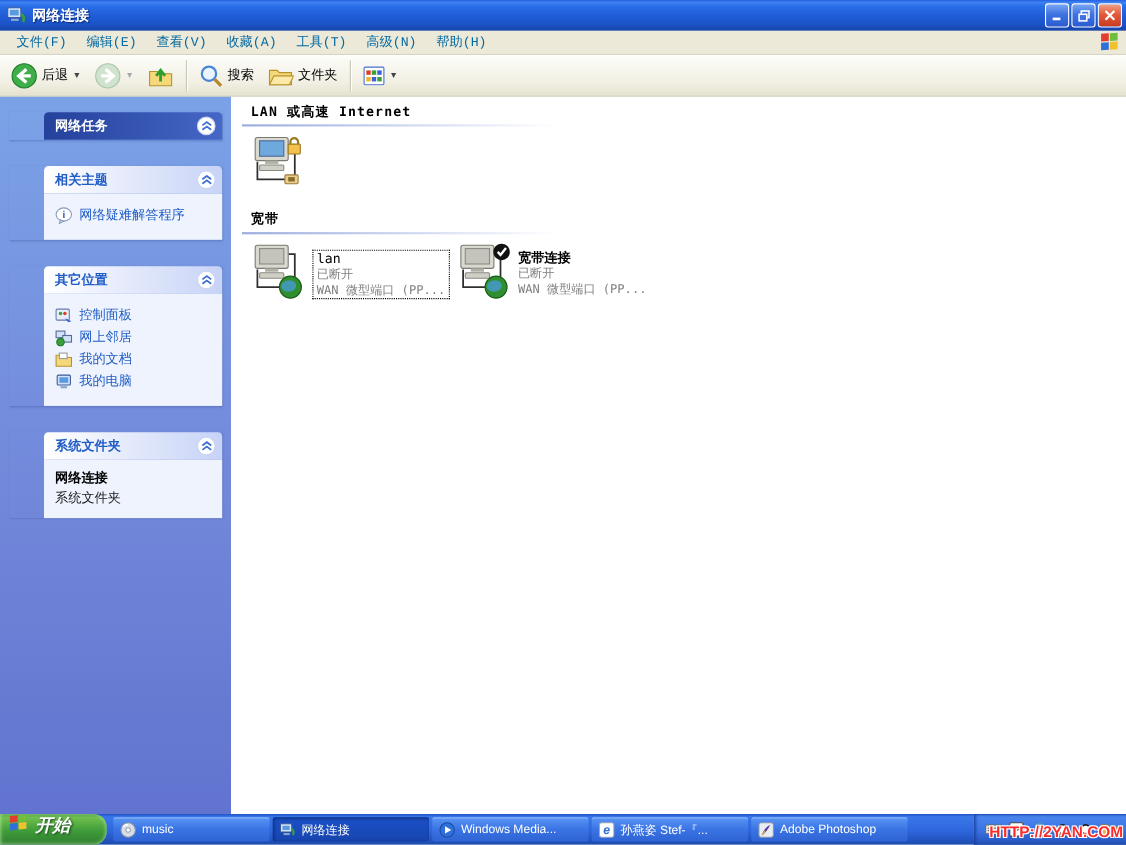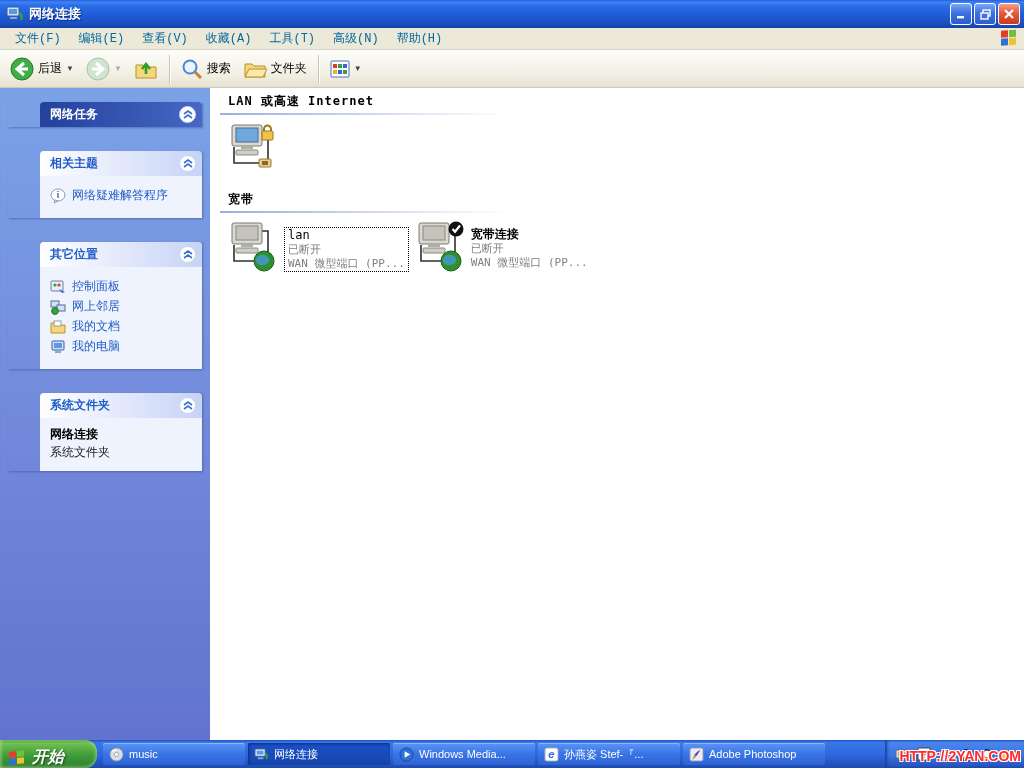--- a/index.html
+++ b/index.html
@@ -66,21 +66,21 @@
   .conn-text.boxed { border:1px dotted #000; padding:0 3px; }
   .conn-name { color:#000; font-size:12px; line-height:15px; }
   .conn-status, .conn-device { color:#7f7f7f; font-size:11px; line-height:14px; }
 
   
   .taskbar { position:absolute; left:0; bottom:0; width:1024px; height:28px;
     background:linear-gradient(180deg,#1e52c4 0%,#3a77e8 9%,#2e66dd 55%,#1c4ab0 100%);
     display:flex; align-items:center; }
   .start-btn { width:97px; height:28px; border-radius:0 12px 12px 0;
     background:linear-gradient(180deg,#378c37 0%,#6fbf4d 12%,#3f9c3a 55%,#2e7d2e 100%);
-    display:flex; align-items:flex-end; gap:6px; padding-left:8px; color:#fff; font-weight:bold;
+    display:flex; align-items:flex-start; gap:6px; padding-left:8px; color:#fff; font-weight:bold;
     font-style:italic; font-size:16px; text-shadow:1px 1px 2px #1c4a1c; box-shadow:inset 0 0 4px #b8e89a; }
   .tasks { display:flex; gap:3px; margin-left:6px; flex:1; }
   .task-btn { width:142px; height:22px; border-radius:2px; display:flex; align-items:center; gap:5px;
     padding:0 6px; color:#fff; font-size:11px; white-space:nowrap; overflow:hidden;
     background:linear-gradient(180deg,#5a95f5 0%,#3a74e4 50%,#2e63d4 100%);
     box-shadow:inset 0 1px 0 #8db6f8; }
   .task-btn.active { background:linear-gradient(180deg,#1b50c8 0%,#1745ad 100%);
     box-shadow:inset 1px 1px 3px #0c2d78; }
   .task-icon { width:15px; height:15px; flex:0 0 auto; }
   .tray { height:28px; display:flex; align-items:center; gap:5px; padding:0 8px 0 10px; position:relative;

